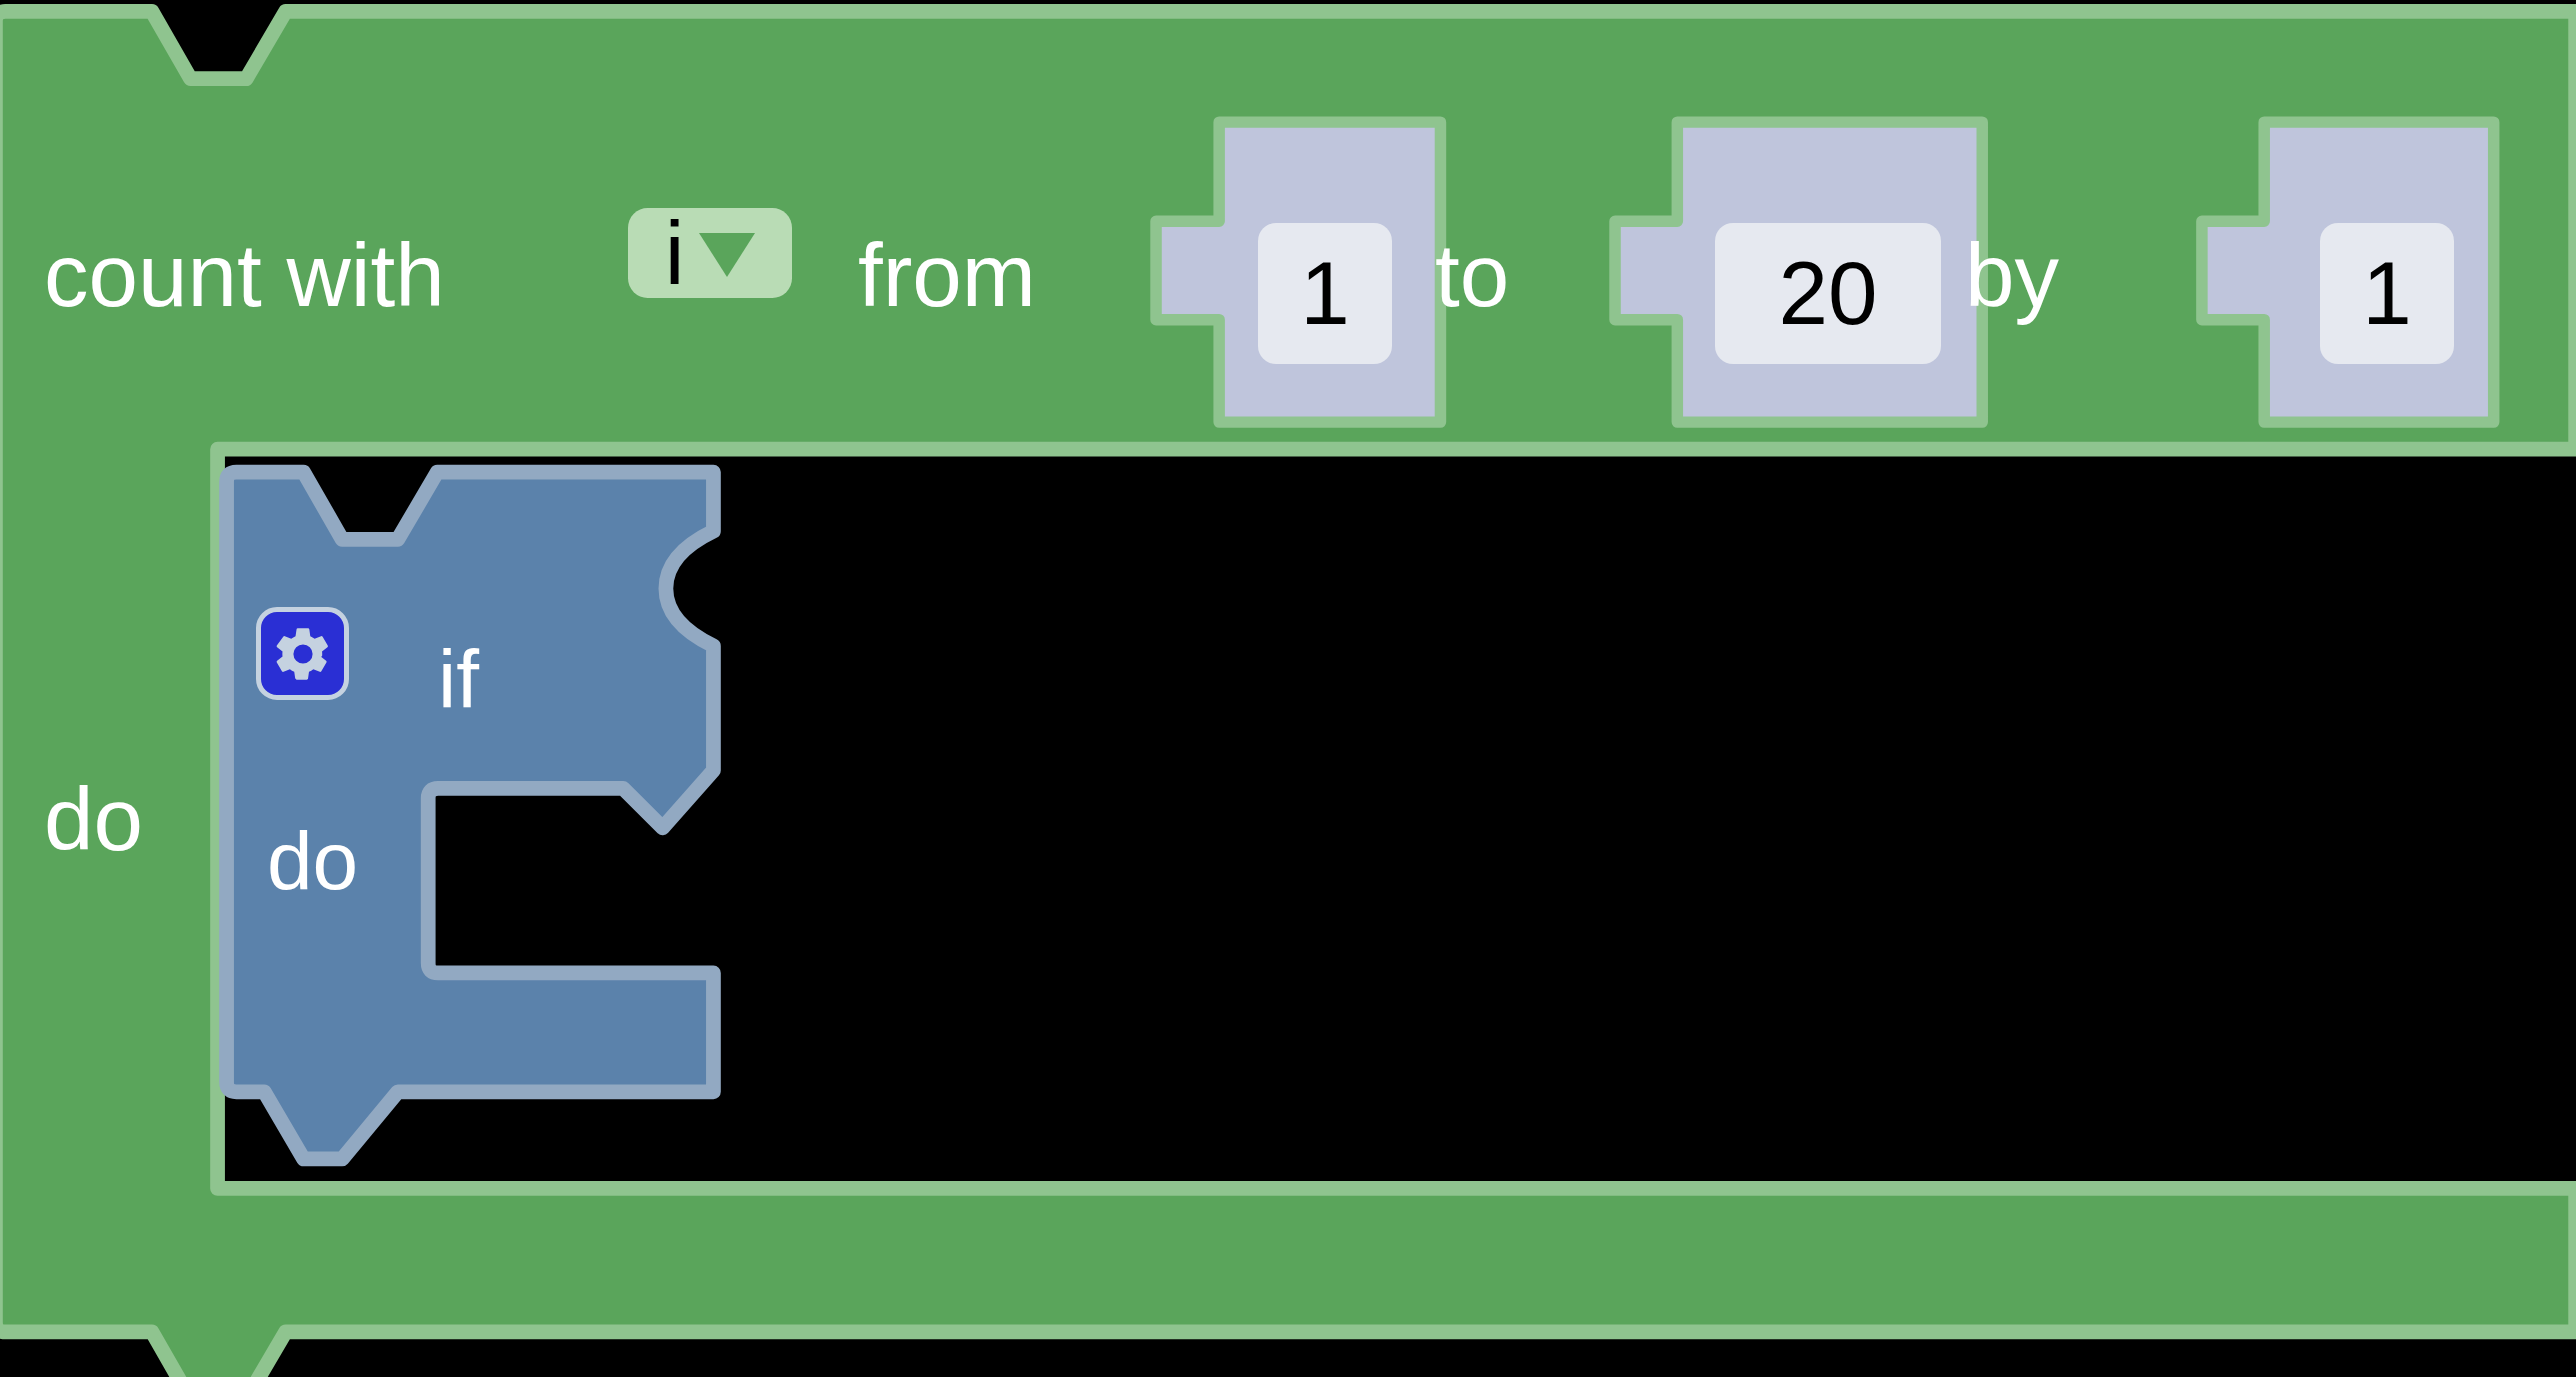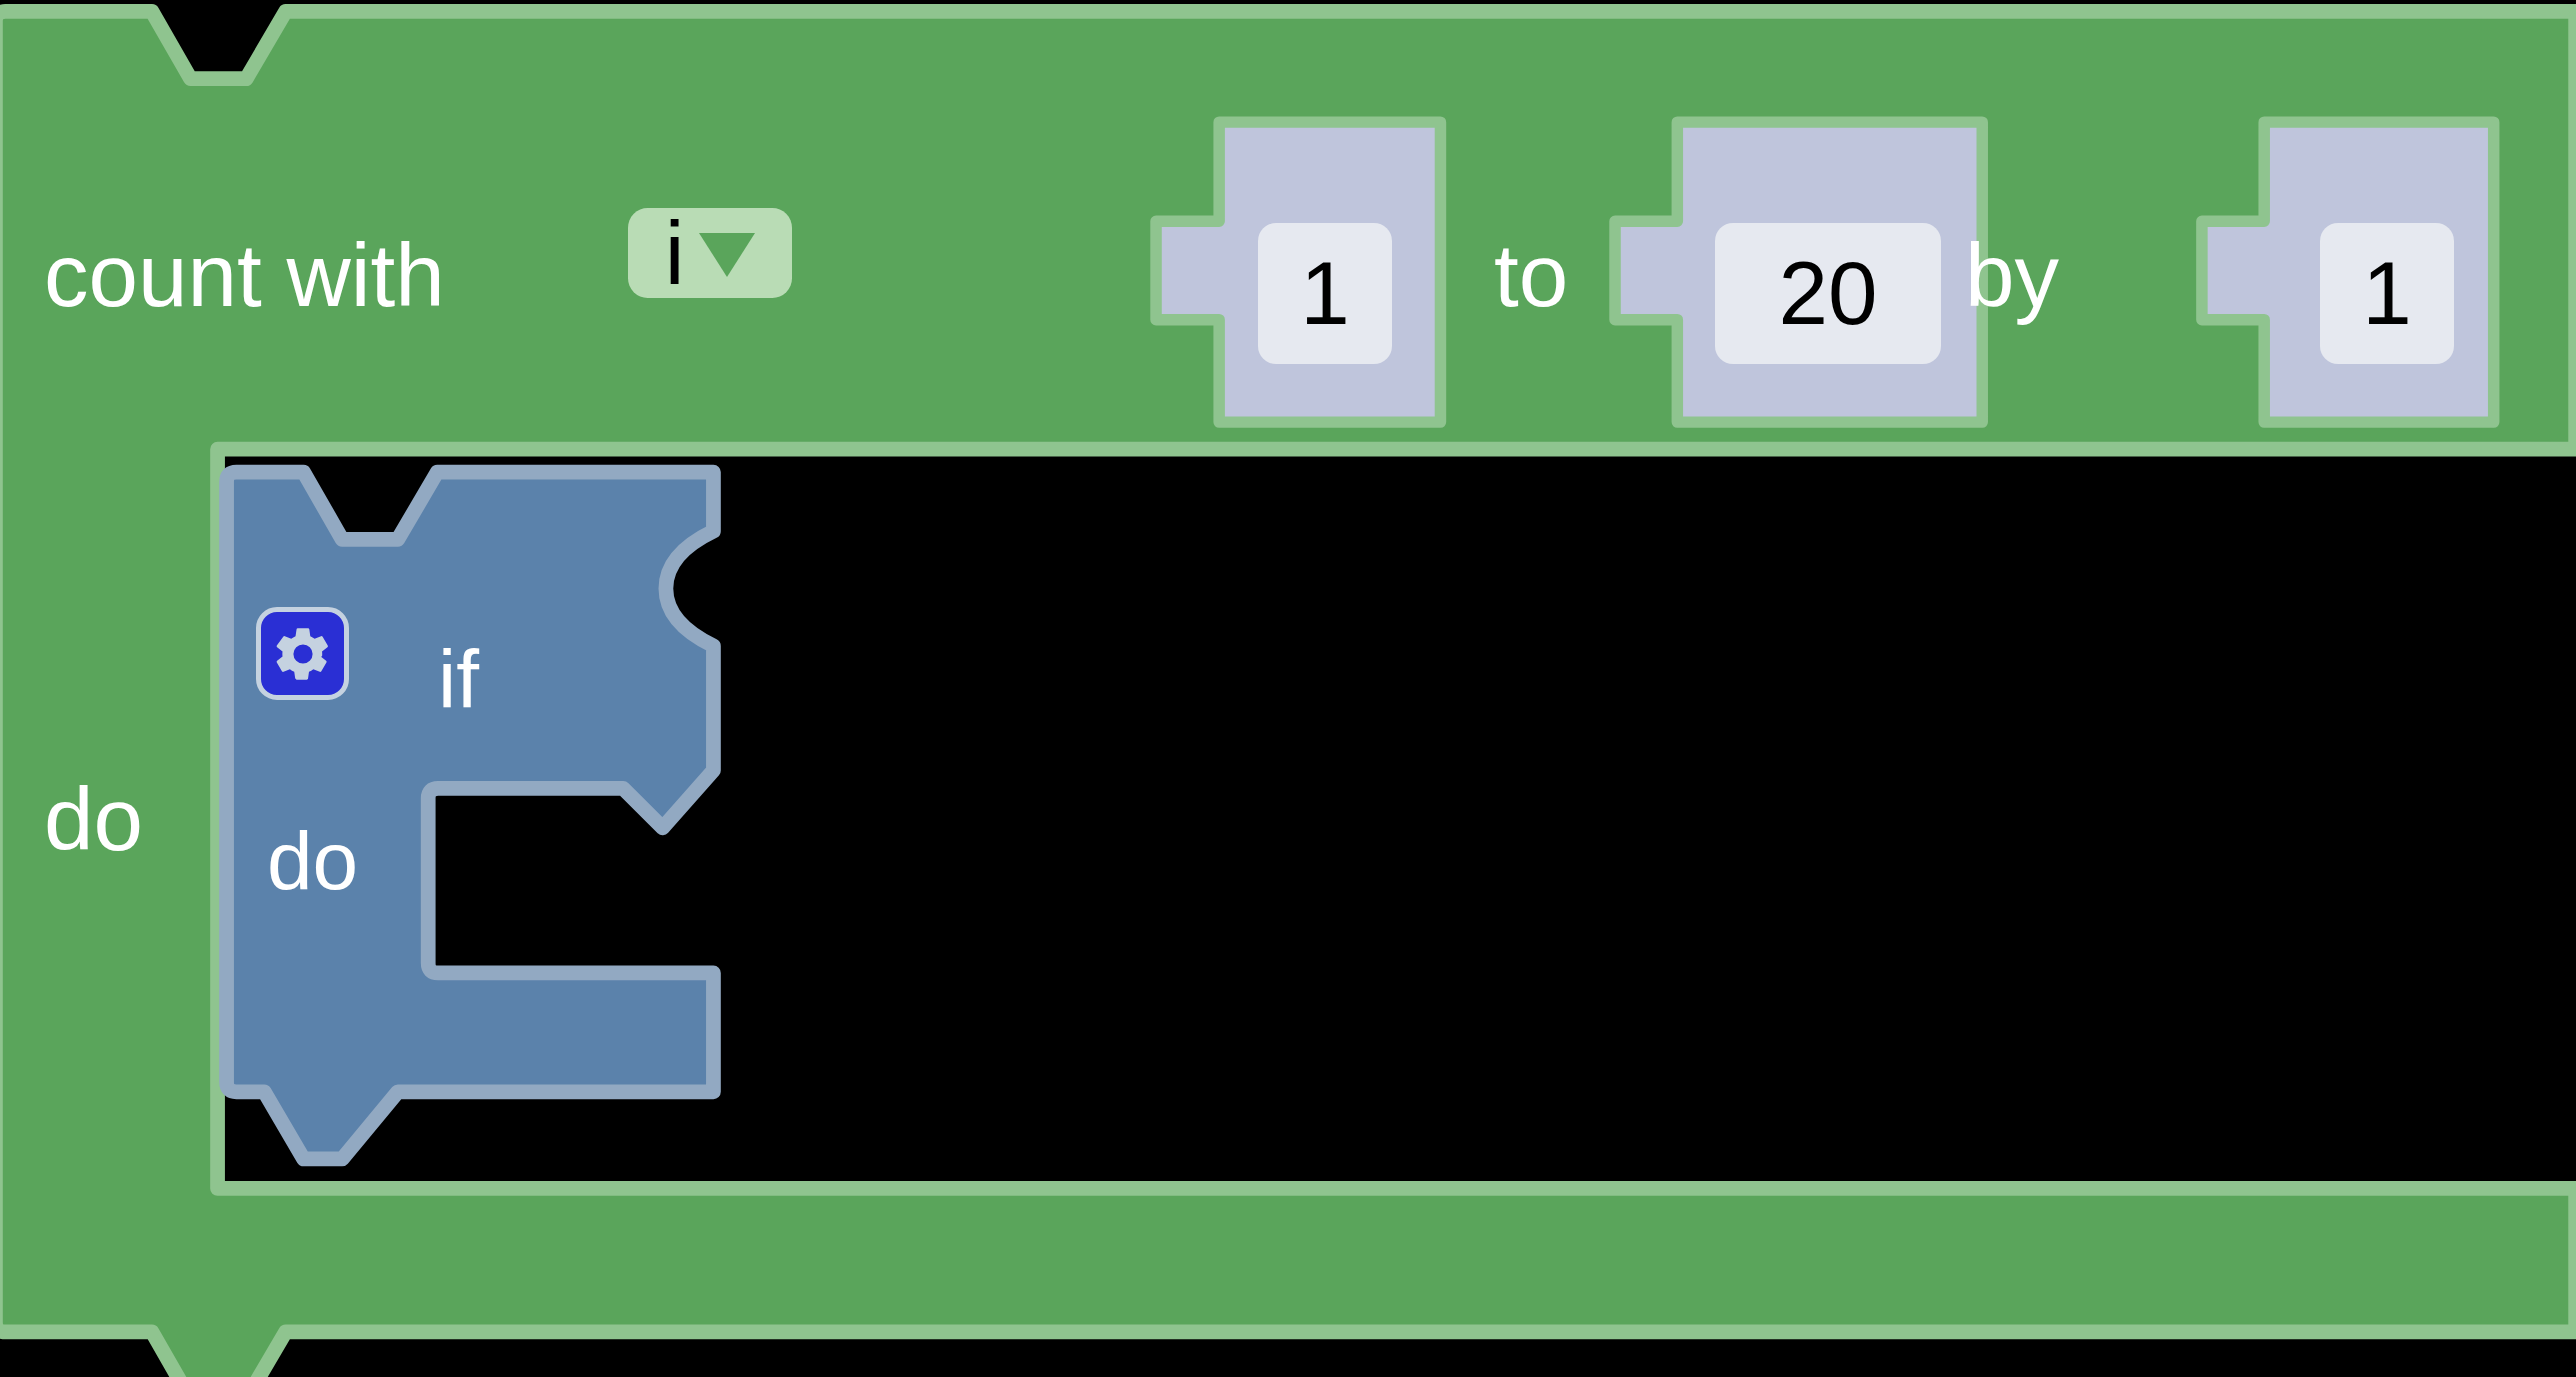--- a/index.html
+++ b/index.html
@@ -198,24 +198,25 @@
           " fill="#5b82ab" stroke="#92a9c2" stroke-width="18" stroke-linejoin="round"></path>
   </svg>
 
   <div class="lbl outer" style="left:44px; top:231px;">count with</div>
 
   <div class="dropfield" style="left:628px; top:208px; width:164px; height:90px;">
     <span class="dtext">i</span>
     <span class="darrow"></span>
   </div>
 
+  <div class="lbl outer" style="left:858px; top:231px;">from</div>
 
   <div class="numfield" style="left:1258px; top:223px; width:134px; height:141px;">1</div>
 
-  <div class="lbl outer" style="left:1494px; top:231px;">to</div>
+  <div class="lbl outer" style="left:1435px; top:231px;">to</div>
 
   <div class="numfield" style="left:1715px; top:223px; width:226px; height:141px;">20</div>
 
   <div class="lbl outer" style="left:1965px; top:231px;">by</div>
 
   <div class="numfield" style="left:2320px; top:223px; width:134px; height:141px;">1</div>
 
   <div class="lbl outer" style="left:44px; top:775px;">do</div>
 
   <div class="gearbtn" style="left:256px; top:607px; width:93px; height:93px;">

